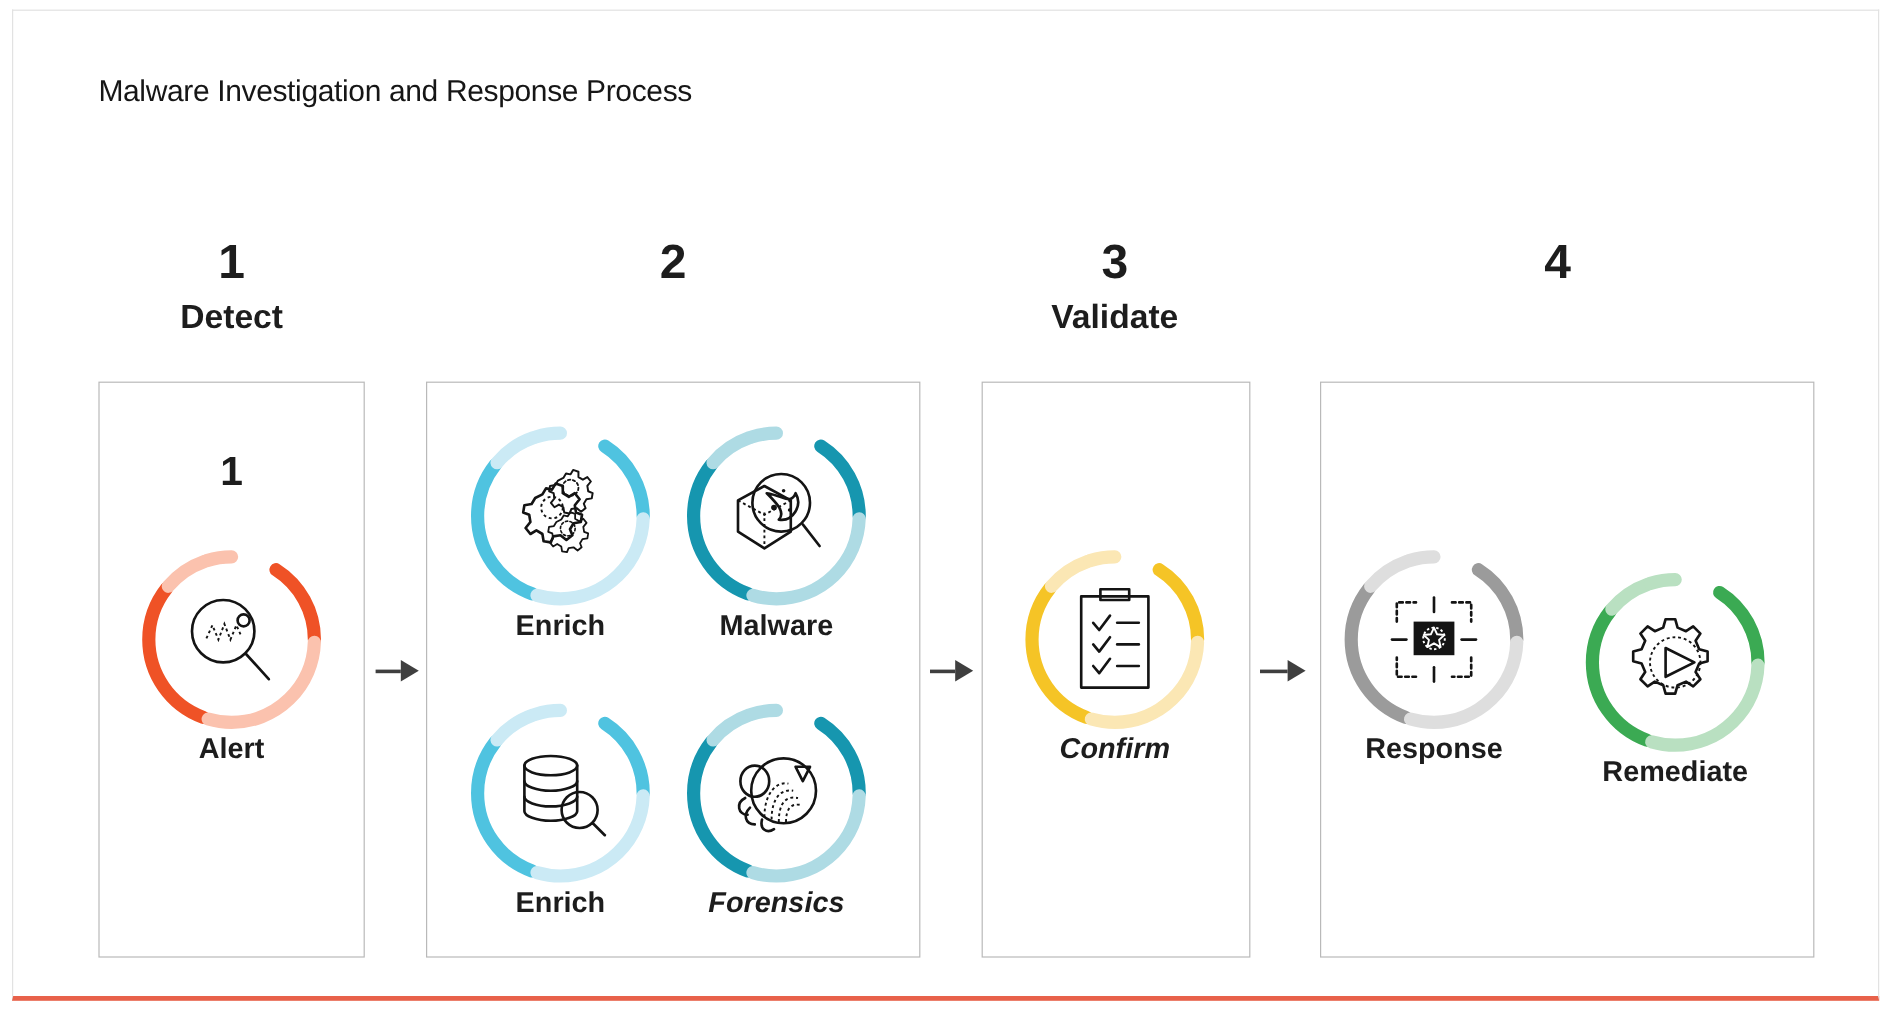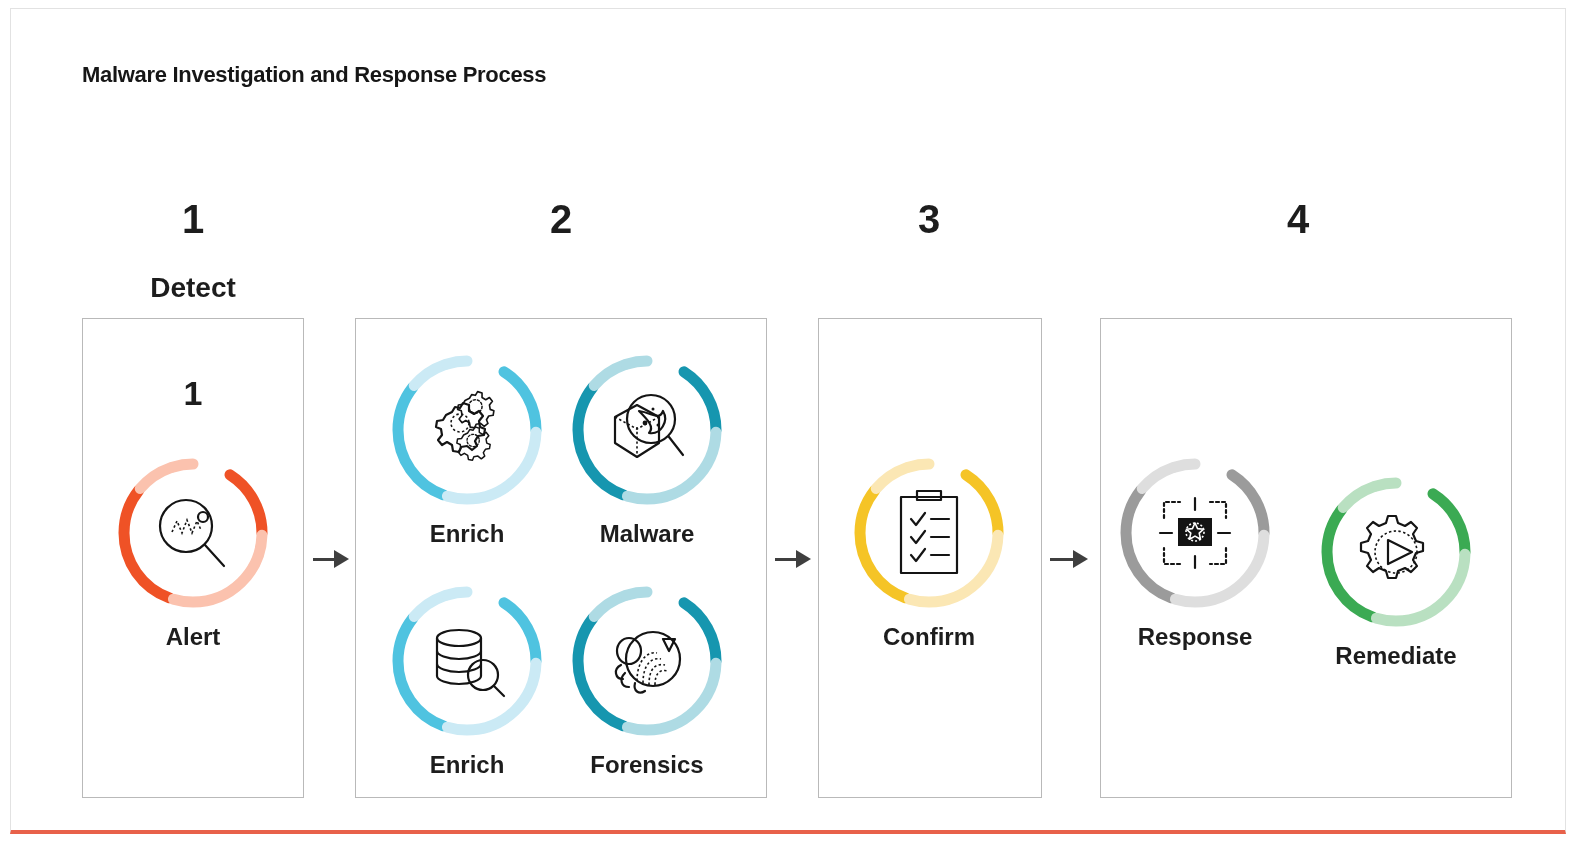--- a/index.html
+++ b/index.html
@@ -24,42 +24,42 @@
     height: 826px;
     background: #ffffff;
     border: 1px solid #e2e2e2;
     border-bottom: 4px solid #e8614a;
     box-sizing: border-box;
   }
   #page-title {
     position: absolute;
     left: 82px;
     top: 62px;
-    font-size: 22px;
-    font-weight: bold;
+    font-size: 25px;
+    font-weight: normal;
     color: #161616;
     letter-spacing: -0.3px;
     white-space: nowrap;
   }
   
   .phase-head {
     position: absolute;
     text-align: center;
     color: #1d1d1d;
   }
   .phase-num {
     font-size: 40px;
     font-weight: bold;
     line-height: 46px;
   }
   .phase-label {
     font-size: 28px;
     font-weight: bold;
     line-height: 36px;
-    margin-top: 28px;
+    margin-top: 4px;
   }
   
   .panel {
     position: absolute;
     border: 1px solid #b9b9b9;
     background: #ffffff;
     box-sizing: border-box;
   }
   
   .arrow {
@@ -94,21 +94,21 @@
     position: absolute;
     left: 0; top: 0; right: 0; bottom: 0;
     display: flex;
     align-items: center;
     justify-content: center;
   }
   .node-caption {
     font-size: 24px;
     font-weight: bold;
     color: #1d1d1d;
-    margin-top: 14px;
+    margin-top: 2px;
     white-space: nowrap;
   }
   .inner-badge {
     position: absolute;
     font-size: 34px;
     font-weight: bold;
     color: #1d1d1d;
     text-align: center;
   }
 </style>
@@ -123,20 +123,21 @@
   <div id="headers">
       <div class="phase-head" style="left: 33px; top: 196px; width: 320px;">
         <div class="phase-num">1</div>
         <div class="phase-label">Detect</div>
       </div>
       <div class="phase-head" style="left: 401px; top: 196px; width: 320px;">
         <div class="phase-num">2</div>
       </div>
       <div class="phase-head" style="left: 769px; top: 196px; width: 320px;">
         <div class="phase-num">3</div>
+        <div class="phase-label">Validate</div>
       </div>
       <div class="phase-head" style="left: 1138px; top: 196px; width: 320px;">
         <div class="phase-num">4</div>
       </div>
     </div>
   <div id="panels">
       <div class="panel" style="left: 82px; top: 318px; width: 222px; height: 480px;"></div>
       <div class="panel" style="left: 355px; top: 318px; width: 412px; height: 480px;"></div>
       <div class="panel" style="left: 818px; top: 318px; width: 224px; height: 480px;"></div>
       <div class="panel" style="left: 1100px; top: 318px; width: 412px; height: 480px;"></div>
@@ -245,21 +246,21 @@
         <path d="M12 18 L12 56 C12 60 22 64 34 64 C46 64 56 60 56 56 L56 18" stroke="#141414" fill="none" stroke-width="2.2" stroke-linecap="round" stroke-linejoin="round"></path>
         <path d="M12 31 C12 35 22 39 34 39 C46 39 56 35 56 31" stroke="#141414" fill="none" stroke-width="2.2" stroke-linecap="round" stroke-linejoin="round"></path>
         <path d="M12 44 C12 48 22 52 34 52 C46 52 56 48 56 44" stroke="#141414" fill="none" stroke-width="2.2" stroke-linecap="round" stroke-linejoin="round"></path>
         <circle cx="58" cy="55" r="15" stroke="#141414" fill="none" stroke-width="2.2" stroke-linecap="round" stroke-linejoin="round"></circle>
         <path d="M69 66 L79 76" stroke="#141414" fill="none" stroke-width="2.2" stroke-linecap="round" stroke-linejoin="round"></path>
       </svg>
           </div>
         </div>
         <div class="node-caption">Enrich</div>
       </div>
-      <div class="node" style="left: 571px; top: 585px; width: 152px;">
+      <div class="node" style="left: 571px; top: 585px; width: 152px; font-style: italic;">
         <div class="ring-wrap" style="width: 152px; height: 152px;">
           <svg width="152" height="152" viewBox="0 0 152 152">
             <circle cx="76" cy="76" r="69" fill="none" stroke="#1696af" stroke-width="11" stroke-linecap="round" stroke-dasharray="130.06193585861743 433.53978619539146" stroke-dashoffset="-240.6145813384423" transform="rotate(-90 76 76)"></circle>
             <circle cx="76" cy="76" r="69" fill="none" stroke="#aedbe4" stroke-width="11" stroke-linecap="round" stroke-dasharray="36.85088182660828 433.53978619539146" stroke-dashoffset="-372.84421612803663" transform="rotate(-90 76 76)"></circle>
             <circle cx="76" cy="76" r="69" fill="none" stroke="#aedbe4" stroke-width="11" stroke-linecap="round" stroke-dasharray="58.527871136377854 433.53978619539146" stroke-dashoffset="-411.8627968856219" transform="rotate(-90 76 76)"></circle>
             <circle cx="76" cy="76" r="69" fill="none" stroke="#1696af" stroke-width="11" stroke-linecap="round" stroke-dasharray="69.36636579126264 433.53978619539146" stroke-dashoffset="-39.01858075758523" transform="rotate(-90 76 76)"></circle>
             <circle cx="76" cy="76" r="69" fill="none" stroke="#aedbe4" stroke-width="11" stroke-linecap="round" stroke-dasharray="125.72653799666351 433.53978619539146" stroke-dashoffset="-110.55264547982482" transform="rotate(-90 76 76)"></circle>
           </svg>
           <div class="node-icon">
             <svg width="88" height="80" viewBox="0 0 88 80">
@@ -271,21 +272,21 @@
         <path d="M34 60 C34 40 44 30 54 32" stroke="#141414" fill="none" stroke-width="1.6" stroke-dasharray="2.4 2.4"></path>
         <path d="M40 62 C40 44 48 36 58 38" stroke="#141414" fill="none" stroke-width="1.6" stroke-dasharray="2.4 2.4"></path>
         <path d="M46 64 C46 48 52 42 62 44" stroke="#141414" fill="none" stroke-width="1.6" stroke-dasharray="2.4 2.4"></path>
         <path d="M52 64 C52 52 57 48 65 50" stroke="#141414" fill="none" stroke-width="1.6" stroke-dasharray="2.4 2.4"></path>
         <path d="M60 18 L72 18 L66 30 Z" stroke="#141414" fill="none" stroke-width="2.2" stroke-linecap="round" stroke-linejoin="round"></path>
       </svg>
           </div>
         </div>
         <div class="node-caption">Forensics</div>
       </div>
-      <div class="node" style="left: 853px; top: 457px; width: 152px;">
+      <div class="node" style="left: 853px; top: 457px; width: 152px; font-style: italic;">
         <div class="ring-wrap" style="width: 152px; height: 152px;">
           <svg width="152" height="152" viewBox="0 0 152 152">
             <circle cx="76" cy="76" r="69" fill="none" stroke="#f5c426" stroke-width="11" stroke-linecap="round" stroke-dasharray="130.06193585861743 433.53978619539146" stroke-dashoffset="-240.6145813384423" transform="rotate(-90 76 76)"></circle>
             <circle cx="76" cy="76" r="69" fill="none" stroke="#fbe7b4" stroke-width="11" stroke-linecap="round" stroke-dasharray="36.85088182660828 433.53978619539146" stroke-dashoffset="-372.84421612803663" transform="rotate(-90 76 76)"></circle>
             <circle cx="76" cy="76" r="69" fill="none" stroke="#fbe7b4" stroke-width="11" stroke-linecap="round" stroke-dasharray="58.527871136377854 433.53978619539146" stroke-dashoffset="-411.8627968856219" transform="rotate(-90 76 76)"></circle>
             <circle cx="76" cy="76" r="69" fill="none" stroke="#f5c426" stroke-width="11" stroke-linecap="round" stroke-dasharray="69.36636579126264 433.53978619539146" stroke-dashoffset="-39.01858075758523" transform="rotate(-90 76 76)"></circle>
             <circle cx="76" cy="76" r="69" fill="none" stroke="#fbe7b4" stroke-width="11" stroke-linecap="round" stroke-dasharray="125.72653799666351 433.53978619539146" stroke-dashoffset="-110.55264547982482" transform="rotate(-90 76 76)"></circle>
           </svg>
           <div class="node-icon">
             <svg width="76" height="92" viewBox="0 0 76 92">

